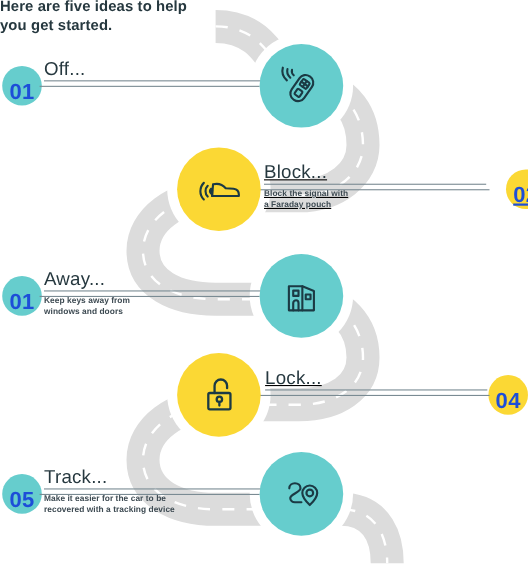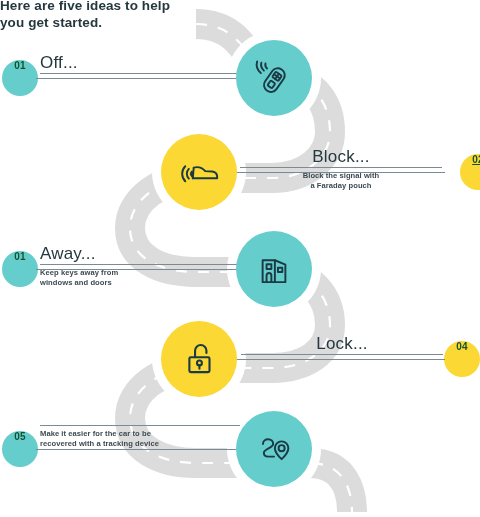--- a/index.html
+++ b/index.html
@@ -21,29 +21,29 @@
     font-size:13.5px; line-height:16.5px; font-weight:700;
     color:#26383f; letter-spacing:0.1px; z-index:6;
     white-space:pre-line;
   }
 
   
   .step { position:absolute; z-index:6; }
 
   .badge {
     position:absolute; width:36px; height:36px; border-radius:50%;
-    display:flex; align-items:flex-start; justify-content:center;
-    font-size:10px; font-weight:700; color:#14532d; letter-spacing:0.3px;
+    display:flex; align-items:flex-end; justify-content:center;
+    font-size:20px; font-weight:700; color:#1d4ed8; letter-spacing:0.3px;
   }
   .badge.teal { background:#66cdcd; }
   .badge.yellow { background:#fbd834; }
 
   .txtbox { position:absolute; }
   .txtbox.left  { text-align:left; }
-  .txtbox.right { text-align:center; }
+  .txtbox.right { text-align:left;text-decoration:underline; }
 
   .heading {
     font-size:17px; font-weight:400; color:#26383f;
     line-height:19px; letter-spacing:0.2px;
     white-space:nowrap;
   }
   .rule { height:1px; background:#7a8b93; margin-top:1px; }
   .desc {
     font-size:7.6px; line-height:9.6px; font-weight:700;
     color:#3d4a52; margin-top:3px; letter-spacing:0.05px;
@@ -202,20 +202,21 @@
   </div>
 
   <div class="step">
     <div class="conn" style="left:36px; top:449px; width:200px;"></div>
 
     <div class="badge teal" style="left:2px; top:431px;">
       <span>05</span>
     </div>
 
     <div class="txtbox left" style="left:40px; top:424px; width:200px;">
+      <div class="heading">Track...</div>
       <div class="rule"></div>
       <div class="desc">Make it easier for the car to be
 recovered with a tracking device</div>
     </div>
 
     <div class="bubble teal" style="left:236px; top:411px; width:76px; height:76px;">
       <svg width="44" height="44" viewBox="0 0 52 52" fill="none" stroke="#1b3a44" stroke-width="2.3" stroke-linecap="round" stroke-linejoin="round">
         <path d="M13 20 C13 16.5, 16 14.5, 19 14.5 C22.5 14.5, 25 16.8, 25 20 C25 24.5, 14 26, 14 30.5 C14 33.5, 16.5 35, 19 35 L26 35"></path>
         <path d="M35 17 C39.4 17, 43 20.6, 43 25 C43 30.2, 35 38, 35 38 C35 38, 27 30.2, 27 25 C27 20.6, 30.6 17, 35 17 Z"></path>
         <circle cx="35" cy="25" r="3.6"></circle>

